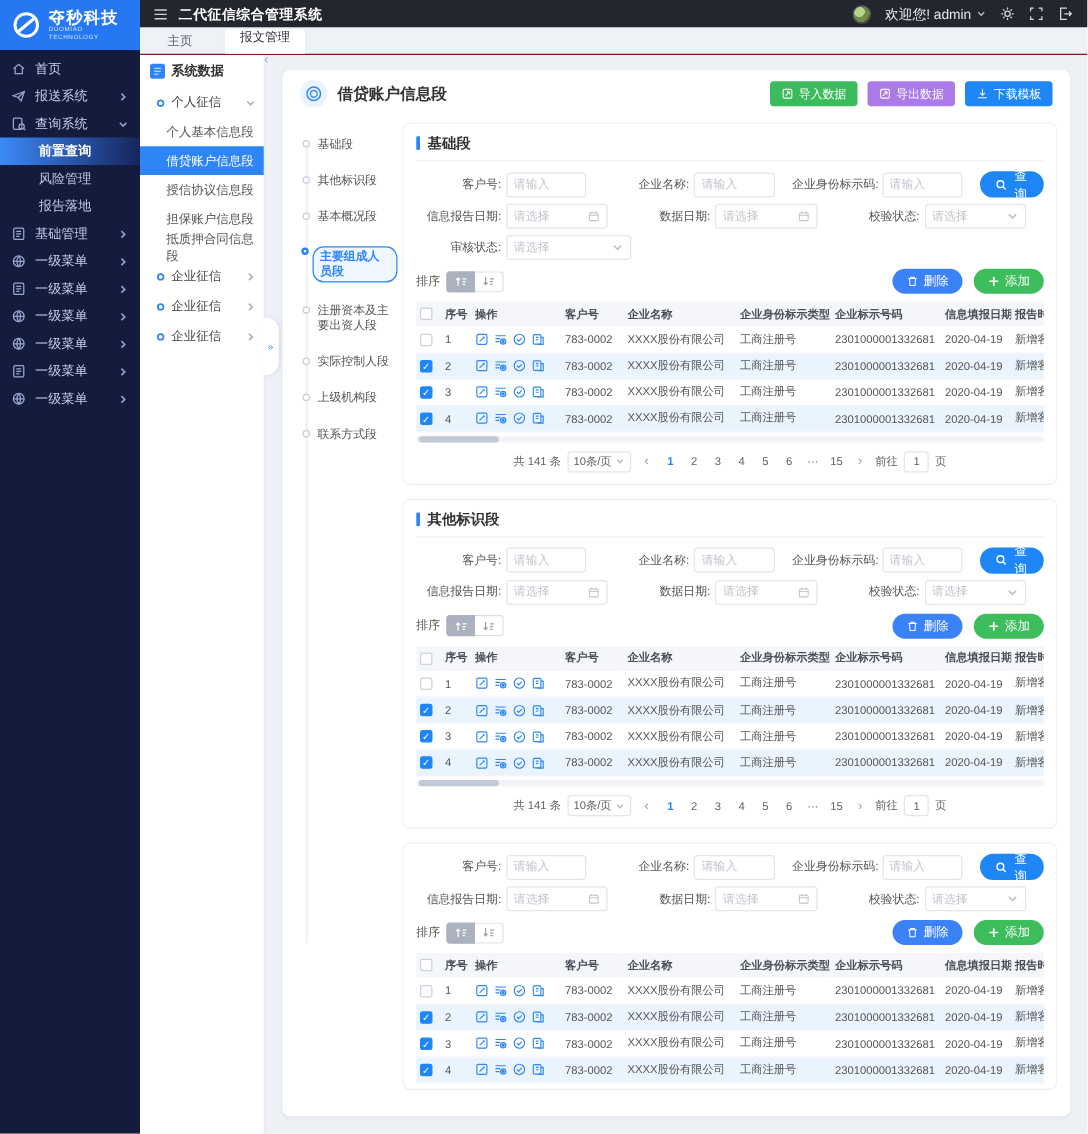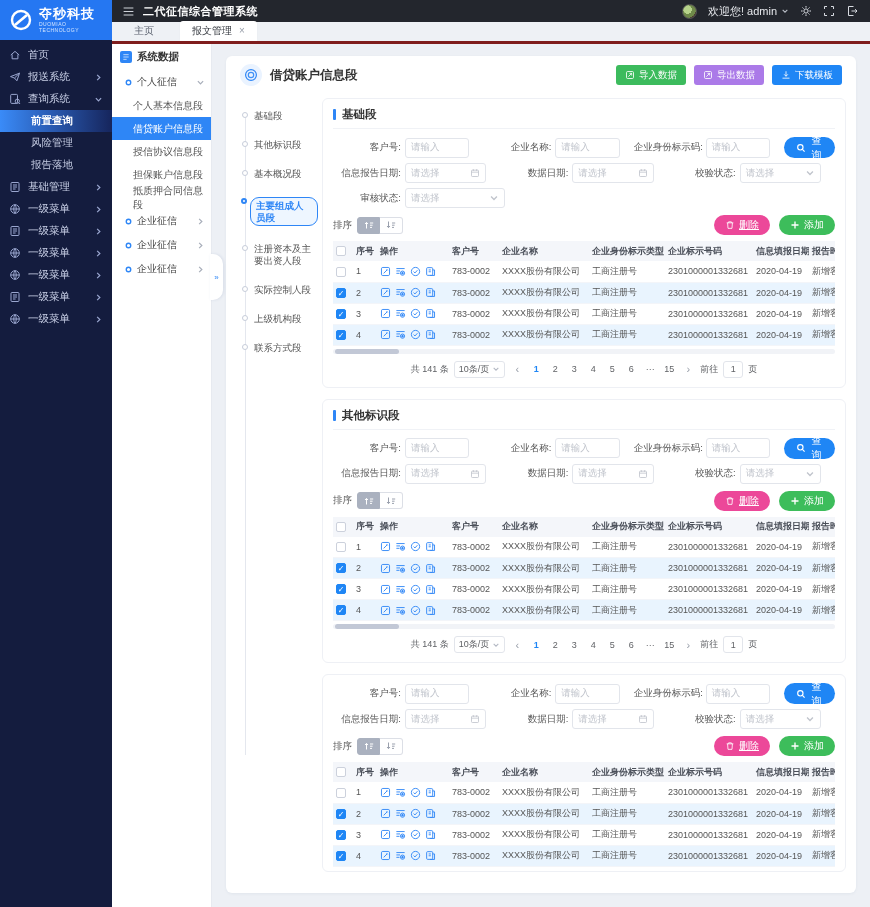--- a/index.html
+++ b/index.html
@@ -25,23 +25,23 @@
   
   .main-col { flex:1; display:flex; flex-direction:column; min-width:0; }
   .topbar { height:22px; flex:none; background:#23262d; color:#fff; display:flex; align-items:center; gap:8px; padding:0 12px 0 10px; }
   .hamburger { color:#cfd3da; width:13px; height:13px; cursor:pointer; }
   .app-title { font-size:11px; font-weight:bold; letter-spacing:.5px; }
   .topbar-right { margin-left:auto; display:flex; align-items:center; gap:11px; font-size:11px; color:#e6e8ec; }
   .avatar { width:15px; height:15px; border-radius:50%; background:radial-gradient(circle at 35% 35%, #b6d38a 0 35%, #6f8a4a 36% 70%, #4a3a2c 71%); border:1px solid #555; }
   .welcome { display:flex; align-items:center; gap:4px; cursor:pointer; }
   .tb-icn { width:12px; height:12px; color:#d9dce2; cursor:pointer; }
 
-  .tabbar { height:22px; flex:none; background:#eef1f5; border-bottom:3px solid #7f1d1d; display:flex; align-items:flex-end; padding-left:10px; gap:14px; }
+  .tabbar { height:22px; flex:none; background:#eef1f5; border-bottom:1px solid #7f1d1d; display:flex; align-items:flex-end; padding-left:10px; gap:14px; }
   .tab { height:20px; padding:0 12px; display:flex; align-items:center; gap:7px; font-size:10px; color:#5c6370; cursor:pointer; }
-  .tab.active { background:#fff; border-radius:3px 3px 0 0; color:#33373e; box-shadow:0 -1px 2px rgba(0,0,0,.04); }
+  .tab.active { background:#fff; border-radius:3px 3px 0 0; color:#33373e; box-shadow:0 -1px 2px rgba(0,0,0,.04);flex-direction:column; }
   .tab-close { font-size:10px; color:#9aa0ab; line-height:1; }
 
   .workspace { flex:1; display:flex; min-height:0; }
 
   
   .submenu { width:100px; flex:none; background:#fff; border-right:1px solid #e7eaf0; position:relative; font-size:10px; }
   .submenu-header { height:26px; display:flex; align-items:center; gap:5px; padding:0 8px; font-size:10.5px; font-weight:bold; color:#333; }
   .sub-sq { width:12px; height:12px; background:#2e86f6; border-radius:2px; color:#fff; padding:2px; }
   .sub-group { height:24px; display:flex; align-items:center; gap:4px; padding:0 6px 0 12px; color:#444; cursor:pointer; }
   .dot-ring { width:9px; height:9px; color:#2e86f6; }
@@ -87,21 +87,21 @@
   .btn-search .icn { width:10px; height:10px; }
 
   .toolbar { display:flex; align-items:center; margin:7px 0 6px; }
   .sort-label { font-size:9.5px; color:#555; margin-right:5px; }
   .sort-btn { width:23px; height:17px; border:1px solid #dcdfe6; background:#fff; color:#9aa0ad; display:flex; align-items:center; justify-content:center; cursor:pointer; padding:2px; }
   .sort-btn:first-of-type { border-radius:3px 0 0 3px; }
   .sort-btn + .sort-btn { border-radius:0 3px 3px 0; border-left:none; }
   .sort-btn.on { background:#aab1bf; border-color:#aab1bf; color:#fff; }
   .btn-pill { height:20px; padding:0 11px; border:none; border-radius:11px; color:#fff; font-size:10px; display:flex; align-items:center; gap:4px; cursor:pointer; font-family:inherit; }
   .btn-pill .icn { width:10px; height:10px; }
-  .btn-del { margin-left:auto; background:#ec4899;text-decoration:underline; }
+  .btn-del { margin-left:auto; background:#3b82f6; }
   .btn-add { margin-left:9px; background:#3dbd5b; }
 
   table { width:100%; border-collapse:collapse; table-layout:fixed; font-size:9px; color:#555; }
   th { background:#f4f6fa; height:20px; font-weight:bold; text-align:left; padding:0 3px; white-space:nowrap; overflow:hidden; color:#4a4f59; }
   td { height:21px; padding:0 3px; border-bottom:1px solid #f3f5f9; white-space:nowrap; overflow:hidden; }
   tr.hl td { background:#e9f4fe; }
   .ck { display:inline-block; width:10px; height:10px; border:1px solid #ccd1dc; border-radius:2px; background:#fff; font-size:8px; line-height:10px; text-align:center; color:#fff; cursor:pointer; vertical-align:middle; }
   .ck.on { background:#1f86f5; border-color:#1f86f5; }
   .ops { display:flex; gap:4px; color:#2e86f6; }
   .op { width:11px; height:11px; cursor:pointer; }

